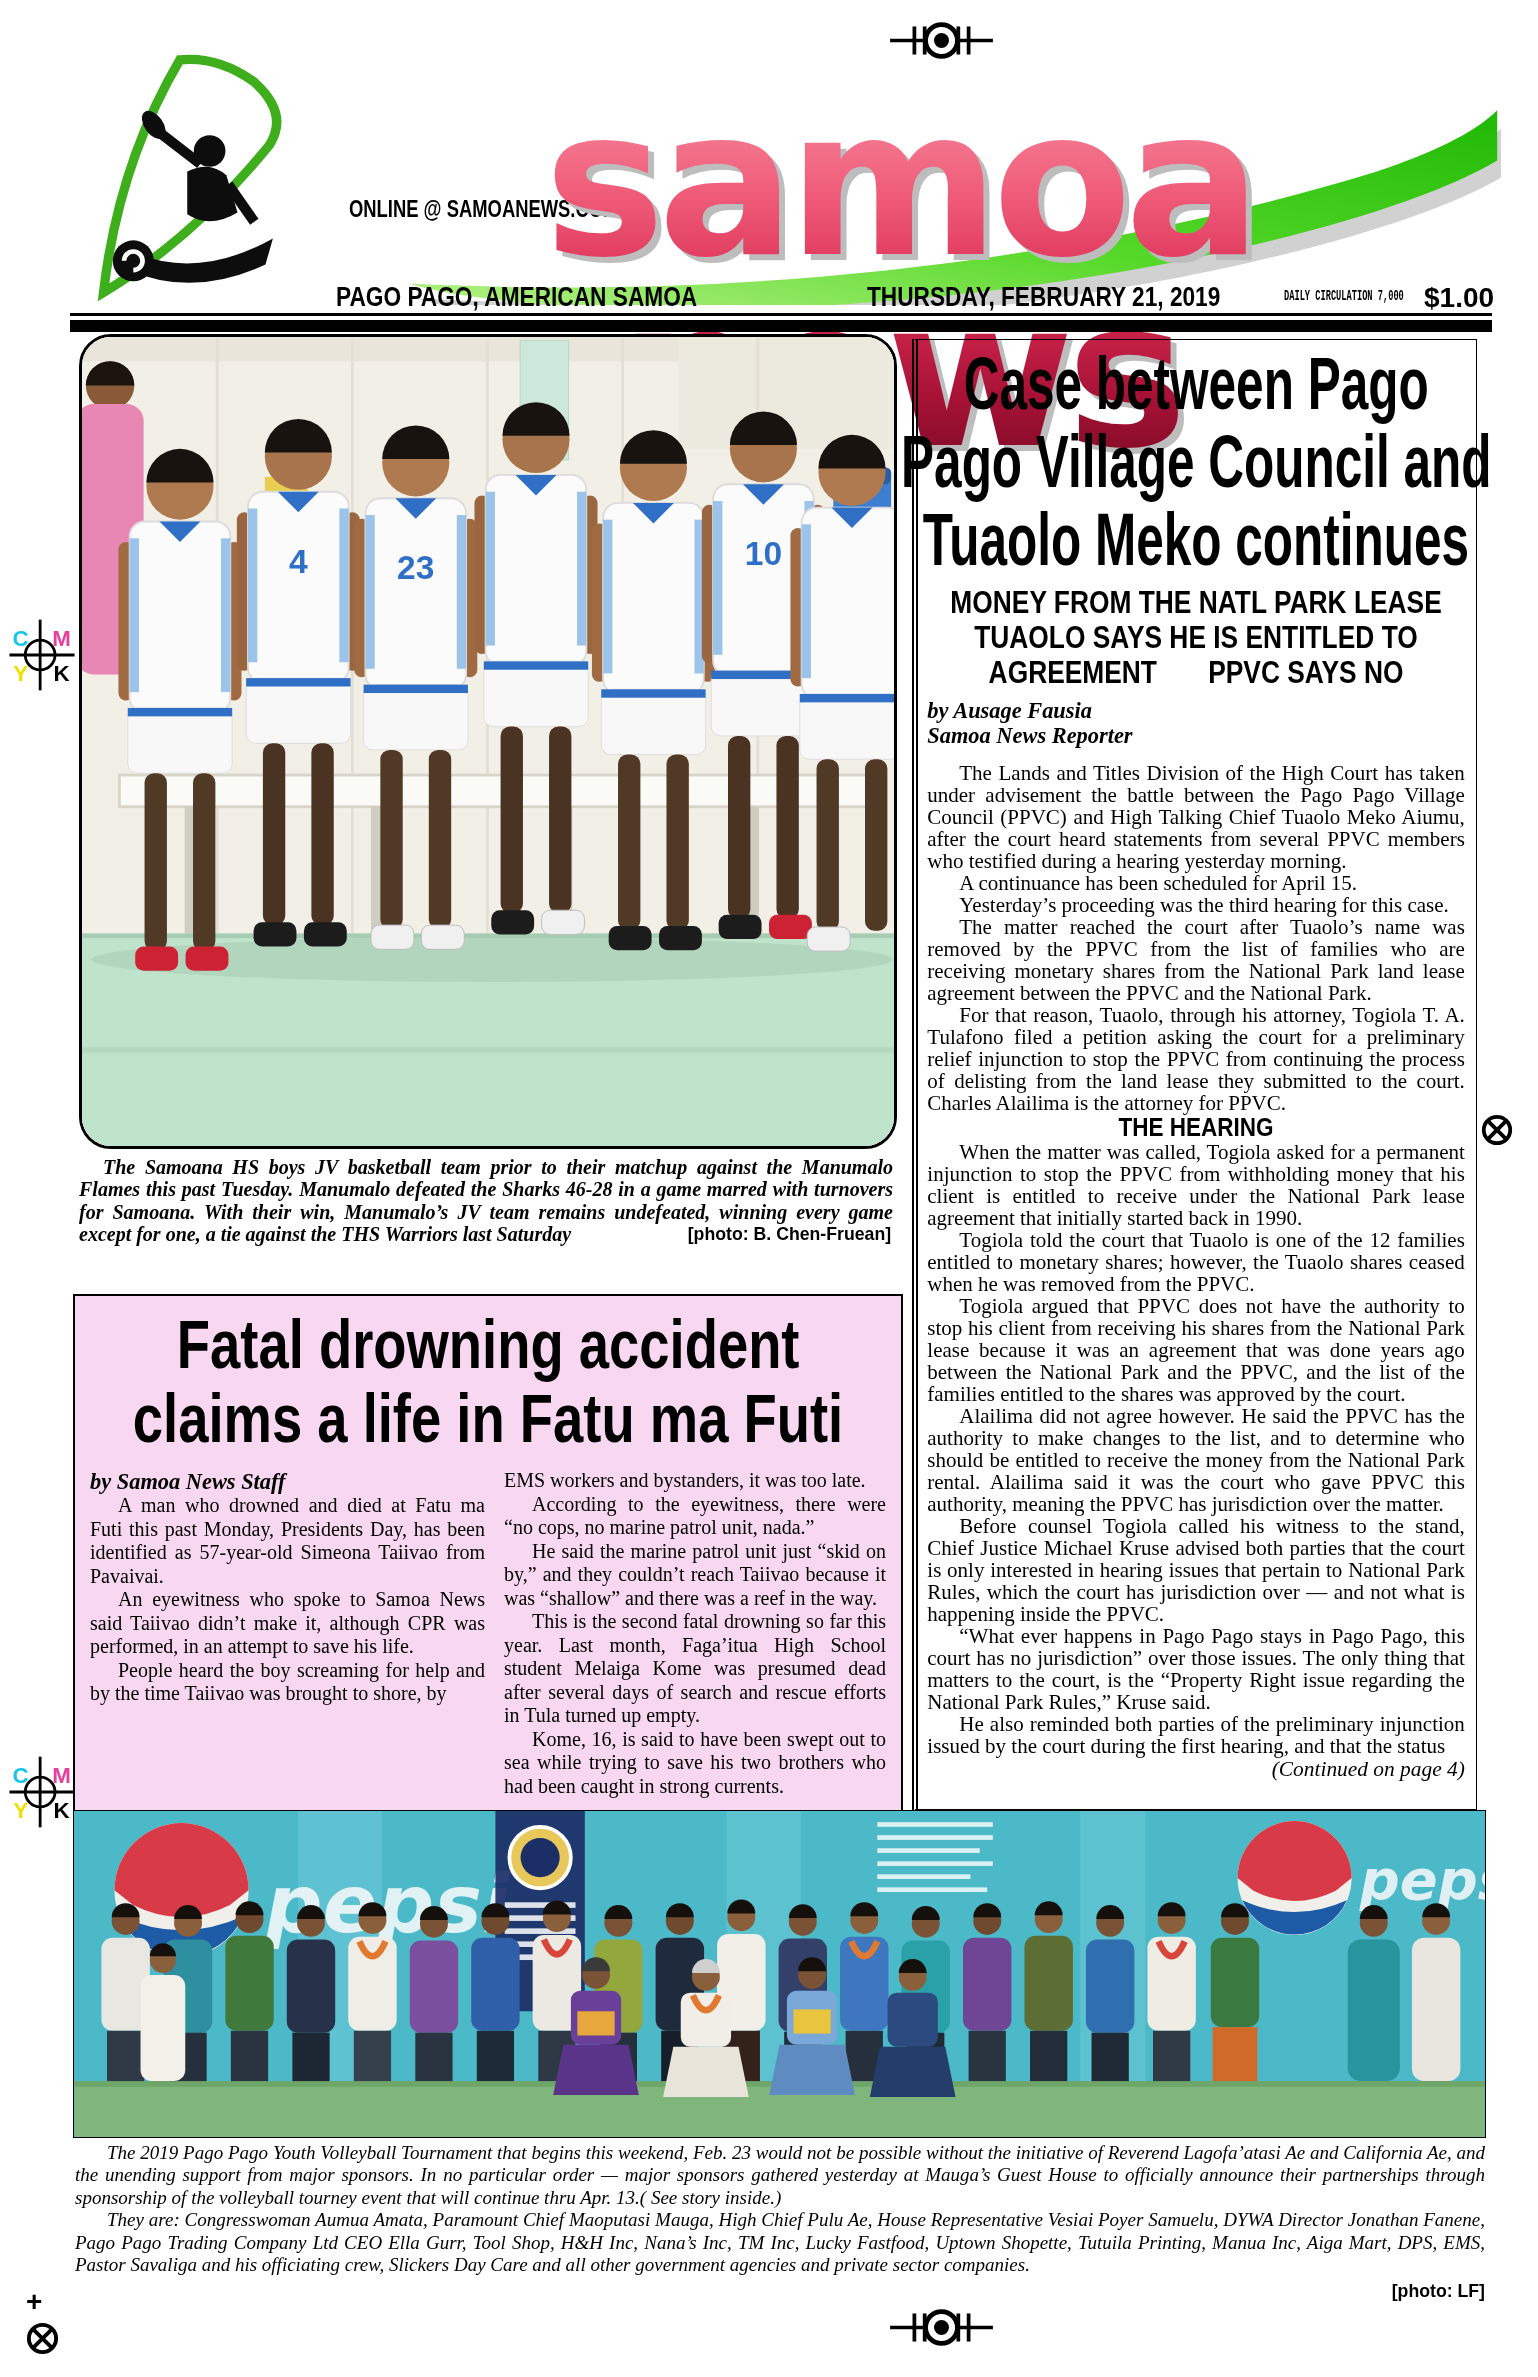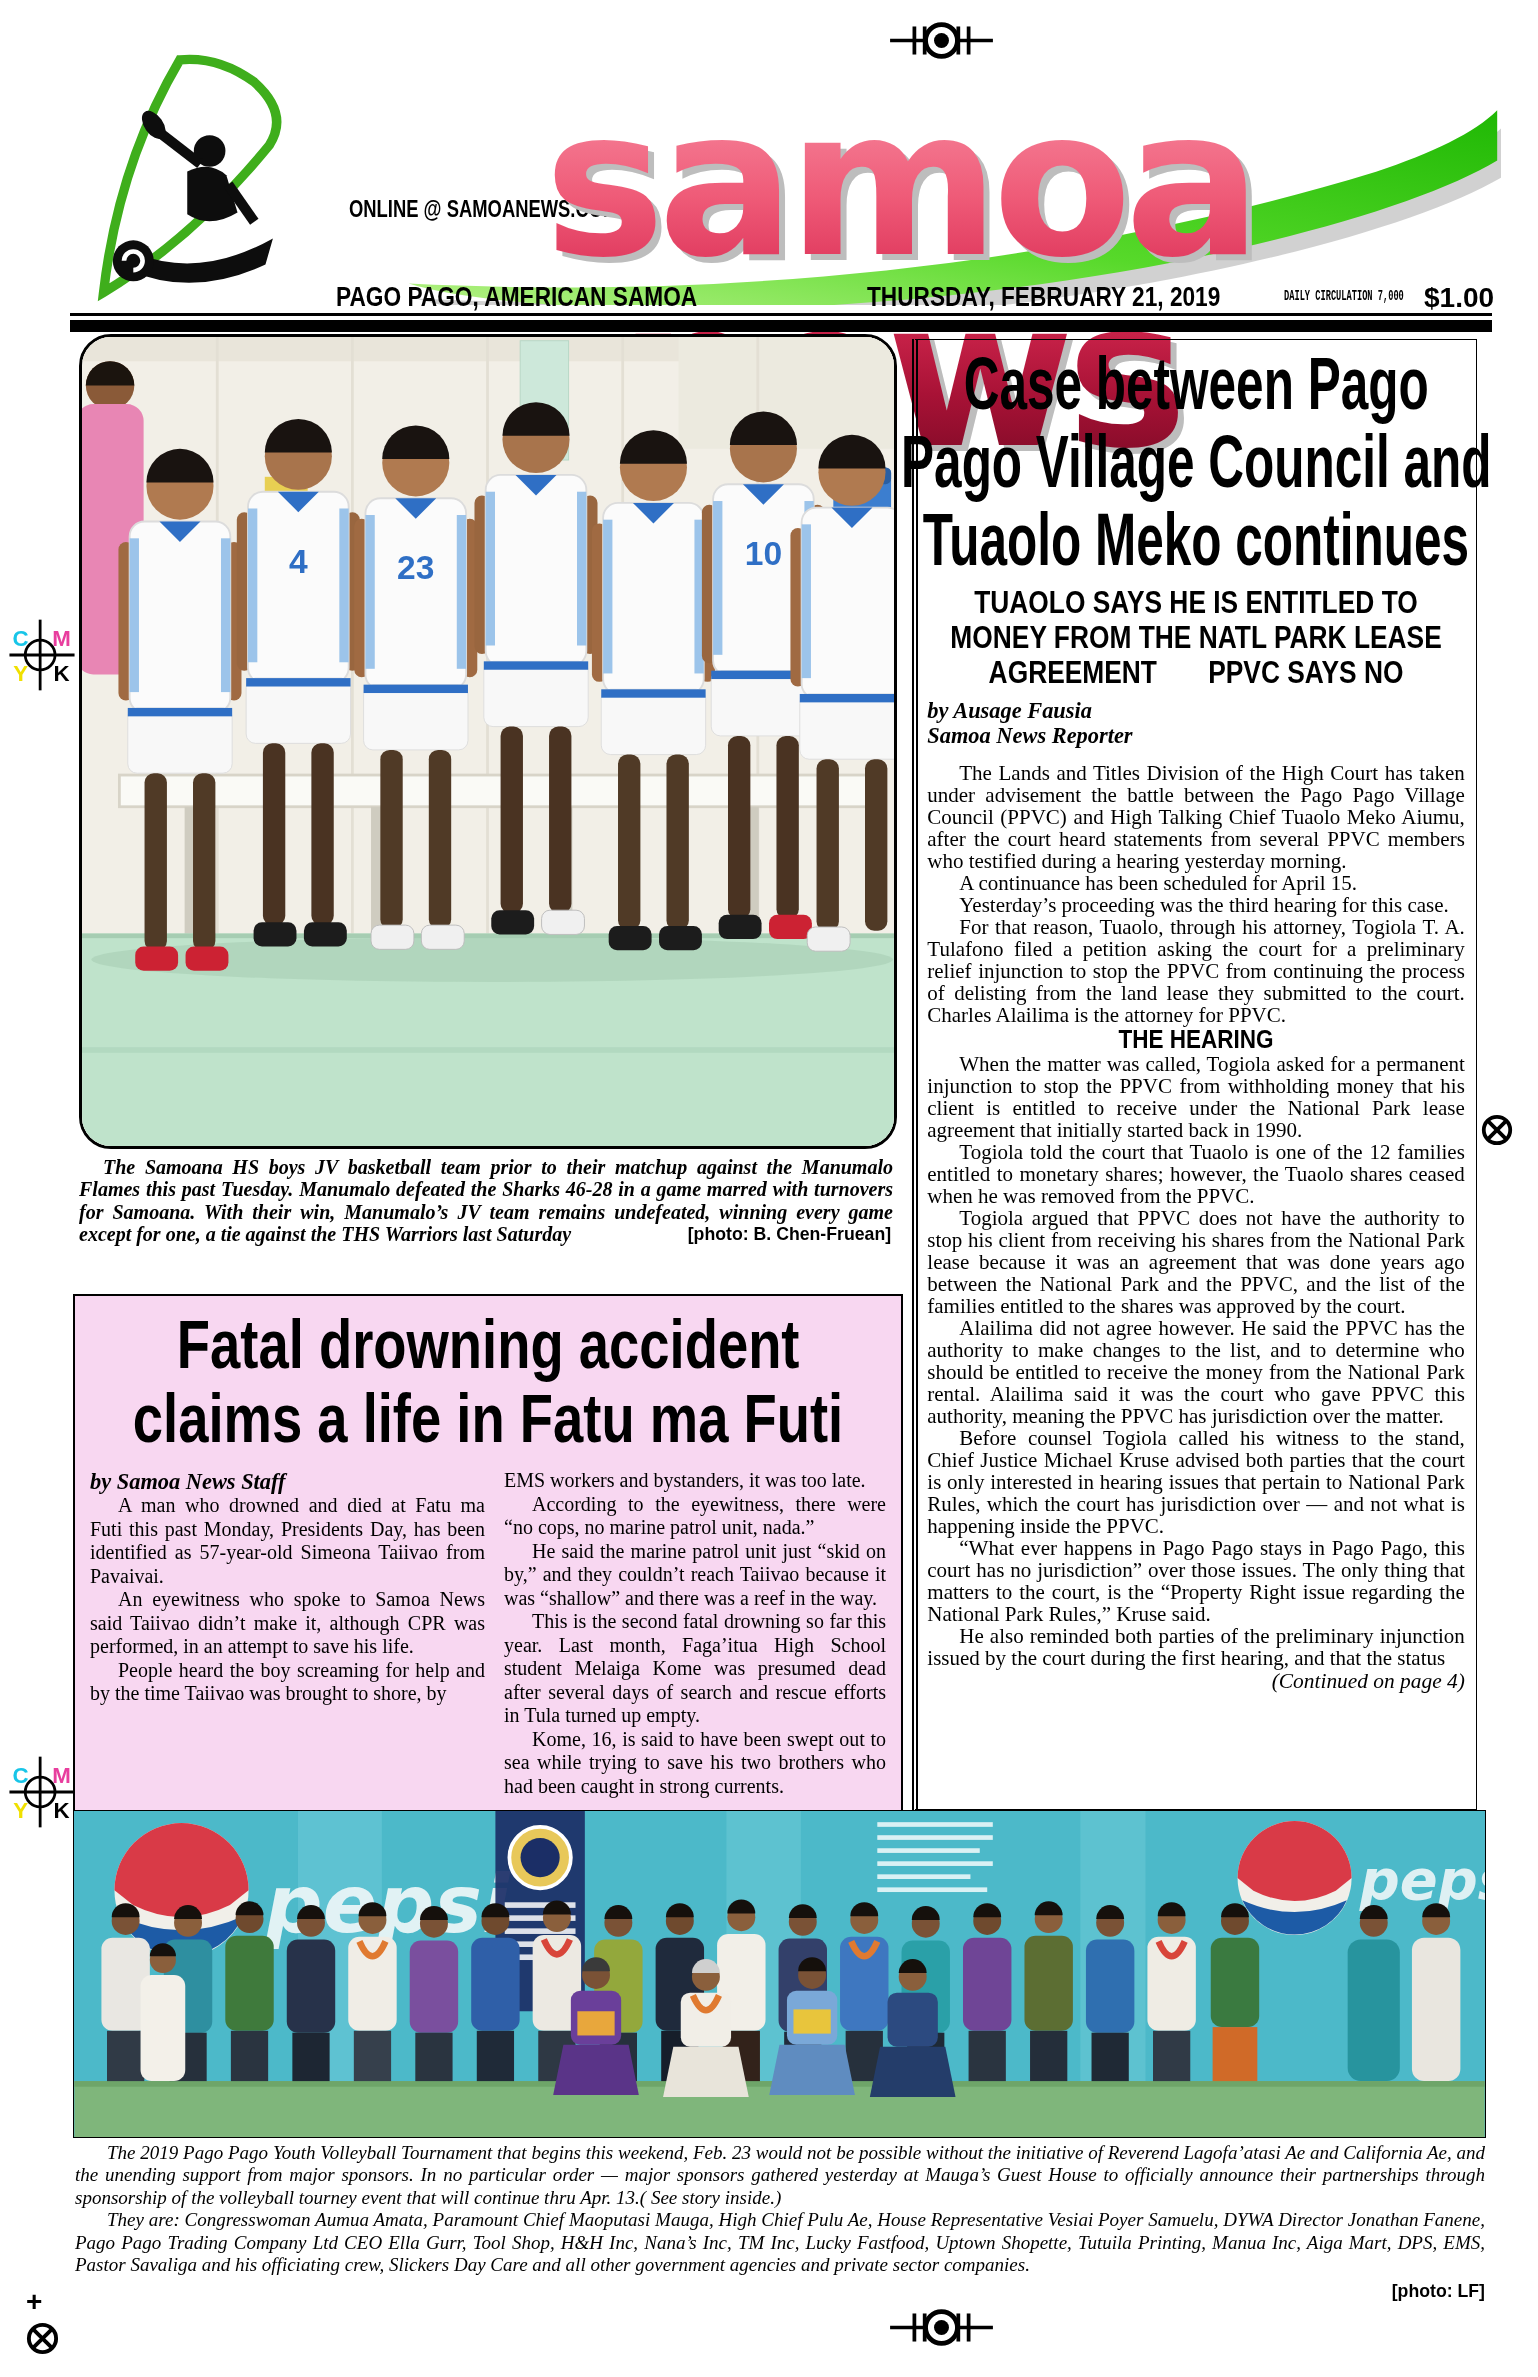--- a/index.html
+++ b/index.html
@@ -292,35 +292,36 @@
         <span>Case between Pago</span>
       </div>
     <div class="cline hl-big" style="--sx:.66">
         <span>Pago Village Council and</span>
       </div>
     <div class="cline hl-big" style="--sx:.66">
         <span>Tuaolo Meko continues</span>
       </div>
     <div style="height:7.5px;"></div>
     <div class="cline subhead" style="--sx:.85">
-        <span>TUAOLO SAYS HE IS ENTITLED TO</span>
+        <span>MONEY FROM THE NATL PARK LEASE</span>
       </div>
     <div class="cline subhead" style="--sx:.85">
-        <span>MONEY FROM THE NATL PARK LEASE</span>
+        <span>TUAOLO SAYS HE IS ENTITLED TO</span>
       </div>
     <div class="cline subhead" style="--sx:.85">
         <span>AGREEMENT&nbsp;&nbsp;&nbsp;&nbsp;&nbsp;&nbsp;&nbsp;PPVC SAYS NO</span>
       </div>
     <div style="height:7.5px;"></div>
     <div class="byline">by Ausage Fausia</div>
     <div class="byline">Samoa News Reporter</div>
     <div class="body-col rt-body" style="margin-top:14px;">
       <p>The Lands and Titles Division of the High Court has taken under advisement the battle between the Pago Pago Village Council (PPVC) and High Talking Chief Tuaolo Meko Aiumu, after the court heard statements from several PPVC members who testified during a hearing yesterday morning.</p>
       <p>A continuance has been scheduled for April 15.</p>
       <p>Yesterday’s proceeding was the third hearing for this case.</p>
+      <p>The matter reached the court after Tuaolo’s name was removed by the PPVC from the list of families who are receiving monetary shares from the National Park land lease agreement between the PPVC and the National Park.</p>
       <p>For that reason, Tuaolo, through his attorney, Togiola T. A. Tulafono filed a petition asking the court for a preliminary relief injunction to stop the PPVC from continuing the process of delisting from the land lease they submitted to the court. Charles Alailima is the attorney for PPVC.</p>
       <div class="cline sect-head" style="--sx:.9">
           <span>THE HEARING</span>
         </div>
       <p>When the matter was called, Togiola asked for a permanent injunction to stop the PPVC from withholding money that his client is entitled to receive under the National Park lease agreement that initially started back in 1990.</p>
       <p>Togiola told the court that Tuaolo is one of the 12 families entitled to monetary shares; however, the Tuaolo shares ceased when he was removed from the PPVC.</p>
       <p>Togiola argued that PPVC does not have the authority to stop his client from receiving his shares from the National Park lease because it was an agreement that was done years ago between the National Park and the PPVC, and the list of the families entitled to the shares was approved by the court.</p>
       <p>Alailima did not agree however. He said the PPVC has the authority to make changes to the list, and to determine who should be entitled to receive the money from the National Park rental. Alailima said it was the court who gave PPVC this authority, meaning the PPVC has jurisdiction over the matter.</p>
       <p>Before counsel Togiola called his witness to the stand, Chief Justice Michael Kruse advised both parties that the court is only interested in hearing issues that pertain to National Park Rules, which the court has jurisdiction over — and not what is happening inside the PPVC.</p>
       <p>“What ever happens in Pago Pago stays in Pago Pago, this court has no jurisdiction” over those issues. The only thing that matters to the court, is the “Property Right issue regarding the National Park Rules,” Kruse said.</p>

